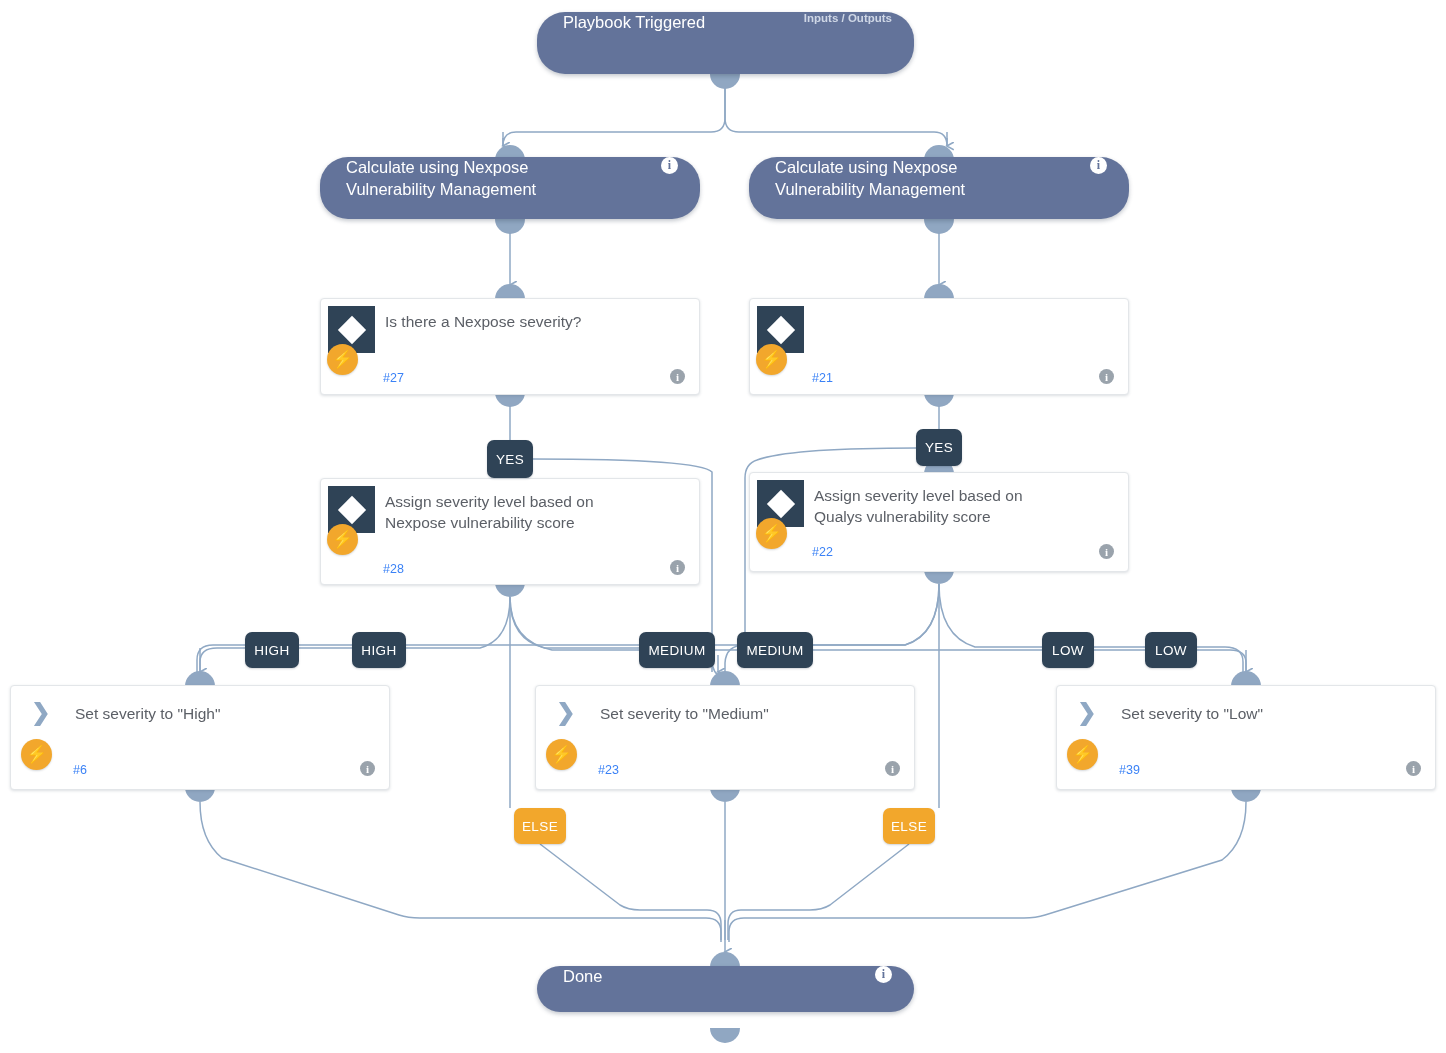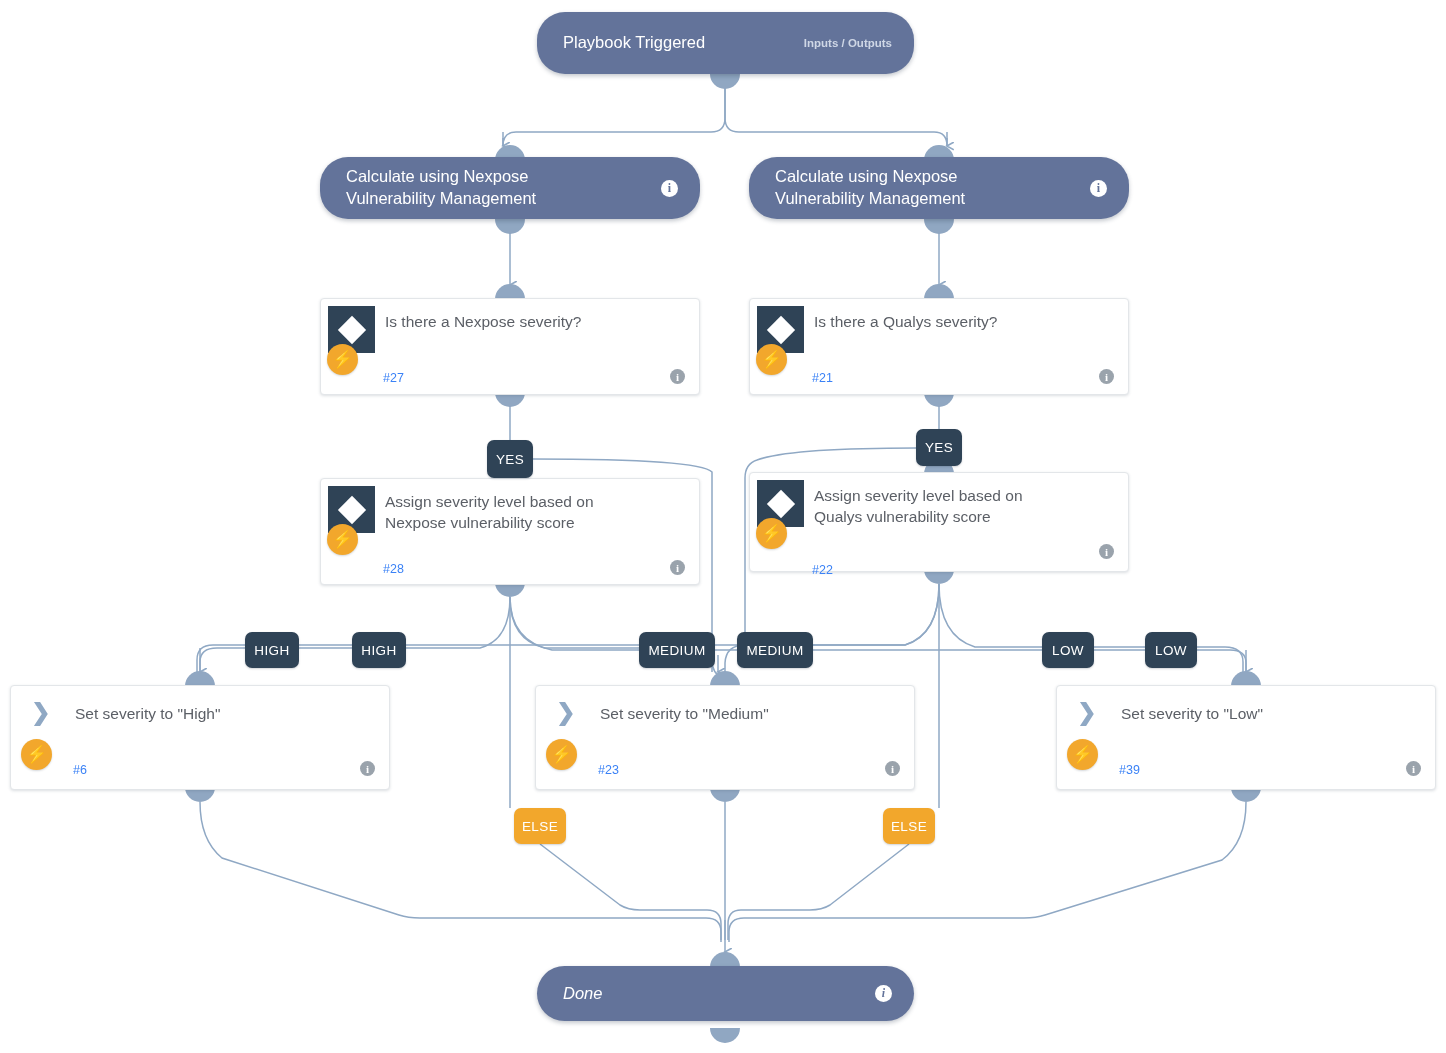--- a/index.html
+++ b/index.html
@@ -27,21 +27,20 @@
     pointer-events: none;
   }
 
   
   .pill {
     position: absolute;
     background: #63739A;
     border-radius: 28px;
     box-shadow: 0 2px 4px rgba(40,55,75,0.28);
     display: flex;
-    align-items: center;
     box-sizing: border-box;
     padding: 0 22px 0 26px;
     color: #ffffff;
   }
   .pill .pill-title {
     font-size: 16.5px;
     line-height: 1.32;
     color: #ffffff;
     white-space: pre-line;
     flex: 1 1 auto;
@@ -296,21 +295,20 @@
       <div class="card-id" style="top:72px;">#27</div>
       <div class="card-info info-icon grey" style="top:70px;">i</div>
     </div>
   </div>
 
   <div class="card" style="left:749px; top:298px; width:380px; height:97px;">
     <div class="card-body">
       <div class="card-glyph">
           <div class="diamond"></div>
         </div>
-      <div class="card-title">Is there a Qualys severity?</div>
       <div class="bolt" style="top:45px;">⚡</div>
       <div class="card-id" style="top:72px;">#21</div>
       <div class="card-info info-icon grey" style="top:70px;">i</div>
     </div>
   </div>
 
   <div class="card" style="left:320px; top:478px; width:380px; height:107px;">
     <div class="card-body">
       <div class="card-glyph">
           <div class="diamond"></div>
@@ -324,21 +322,21 @@
   </div>
 
   <div class="card" style="left:749px; top:472px; width:380px; height:100px;">
     <div class="card-body">
       <div class="card-glyph">
           <div class="diamond"></div>
         </div>
       <div class="card-title">Assign severity level based on
 Qualys vulnerability score</div>
       <div class="bolt" style="top:45px;">⚡</div>
-      <div class="card-id" style="top:72px;margin-top:18px;">#22</div>
+      <div class="card-id" style="top:72px;">#22</div>
       <div class="card-info info-icon grey" style="top:71px;">i</div>
     </div>
   </div>
 
   <div class="card" style="left:10px; top:685px; width:380px; height:105px;">
     <div class="card-body">
       <div class="card-glyph chevron-holder">
           <span class="chevron">❯</span>
         </div>
       <div class="card-title" style="top:18px;">Set severity to "High"</div>
@@ -365,21 +363,21 @@
       <div class="card-glyph chevron-holder">
           <span class="chevron">❯</span>
         </div>
       <div class="card-title" style="top:18px;">Set severity to "Low"</div>
       <div class="bolt" style="top:53px; left:10px;">⚡</div>
       <div class="card-id" style="top:77px;">#39</div>
       <div class="card-info info-icon grey" style="top:75px;">i</div>
     </div>
   </div>
 
-  <div class="pill" style="left:537px; top:966px; width:377px; height:55px;font-style:italic;">
+  <div class="pill" style="left:537px; top:966px; width:377px; height:46px;">
     <span class="pill-title">Done</span>
     <span class="info-icon">i</span>
   </div>
 
   <div class="badge dark" style="left:487px;  top:440px; width:46px;  height:38px;">YES</div>
   <div class="badge dark" style="left:916px;  top:429px; width:46px;  height:37px;">YES</div>
   <div class="badge dark" style="left:245px;  top:632px; width:54px;  height:36px;">HIGH</div>
   <div class="badge dark" style="left:352px;  top:632px; width:54px;  height:36px;">HIGH</div>
   <div class="badge dark" style="left:639px;  top:632px; width:76px;  height:36px;">MEDIUM</div>
   <div class="badge dark" style="left:737px;  top:632px; width:76px;  height:36px;">MEDIUM</div>

